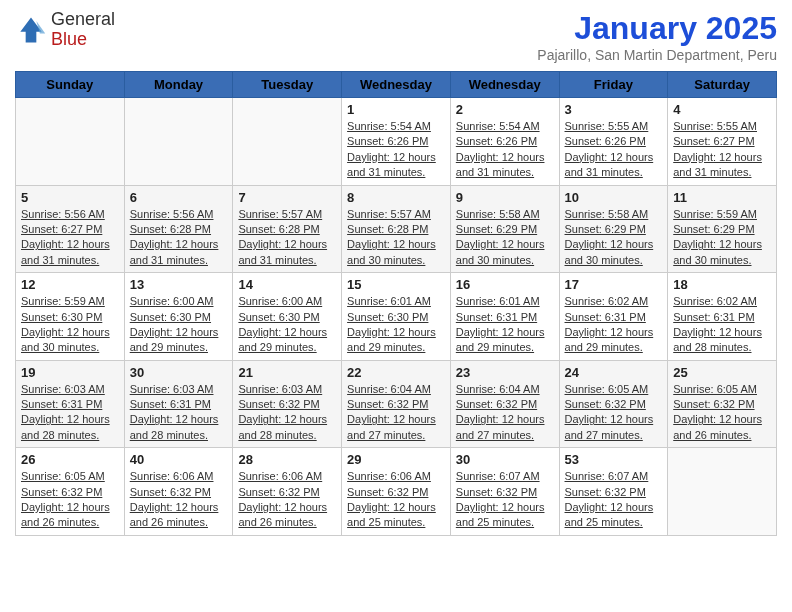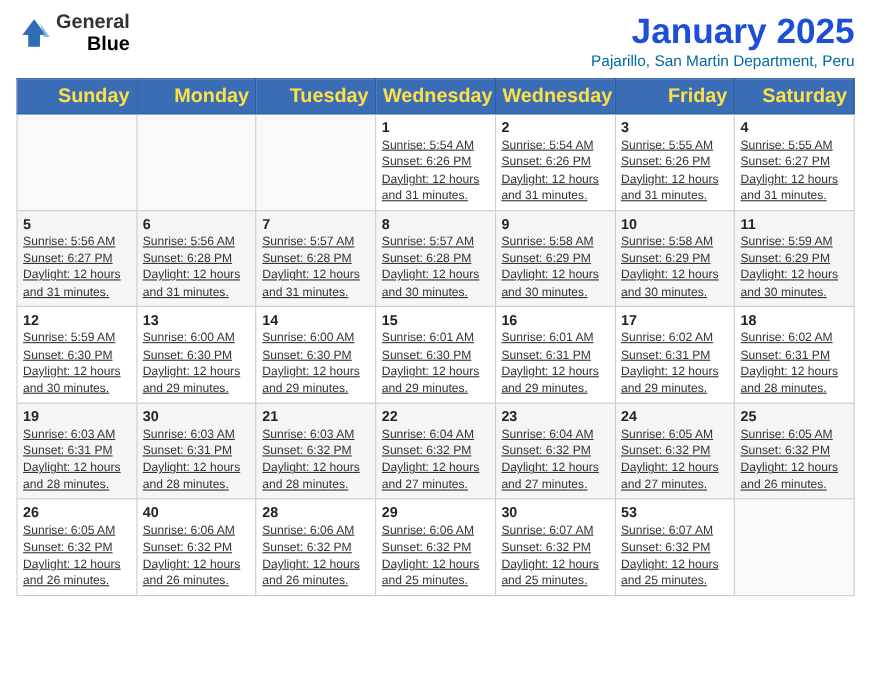--- a/index.html
+++ b/index.html
@@ -16,53 +16,52 @@
       align-items: flex-start;
       margin-bottom: 8px;
     }
     .logo {
       display: flex;
       align-items: center;
       gap: 4px;
     }
     .logo-text {
       font-size: 18px;
-      font-weight: bold;
+      font-weight: normal;
       line-height: 1.1;
-      text-align: right;
     }
     .logo-general { color: #333; }
-    .logo-blue { color: #000000; margin-top: 36px; }
+    .logo-blue { color: #b91c1c; margin-top: 36px; }
     .logo-icon {
       width: 32px;
       height: 32px;
     }
     .title-block {
       text-align: right;
     }
     .month-title {
       font-size: 32px;
       font-weight: bold;
       color: #1d4ed8;
     }
     .location {
       font-size: 14px;
-      color: #0369a1;
+      color: #737373;
     }
     table {
       width: 100%;
       border-collapse: collapse;
       table-layout: fixed;
     }
     thead th {
       background: #3a6db5;
-      color: #fde047;
-      font-size: 18px;
+      color: #000000;
+      font-size: 13px;
       font-weight: bold;
-      text-align: right;
+      text-align: center;
       padding: 5px 6px;
       border: 1px solid #2a5da0;
     }
     tbody td {
       border: 1px solid #ccc;
       vertical-align: top;
       padding: 4px 5px;
       font-size: 10.5px;
       color: #333;
       height: 82px;

